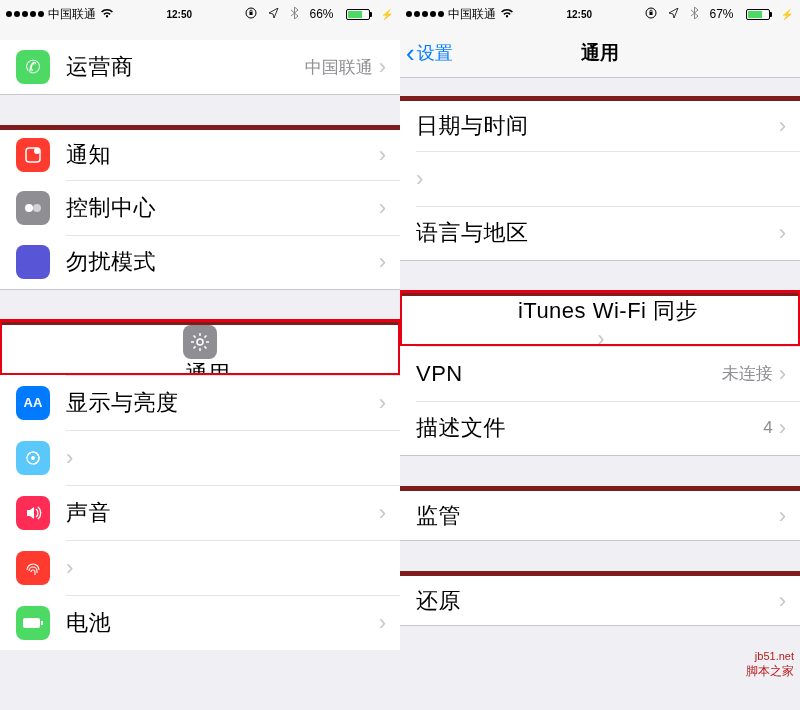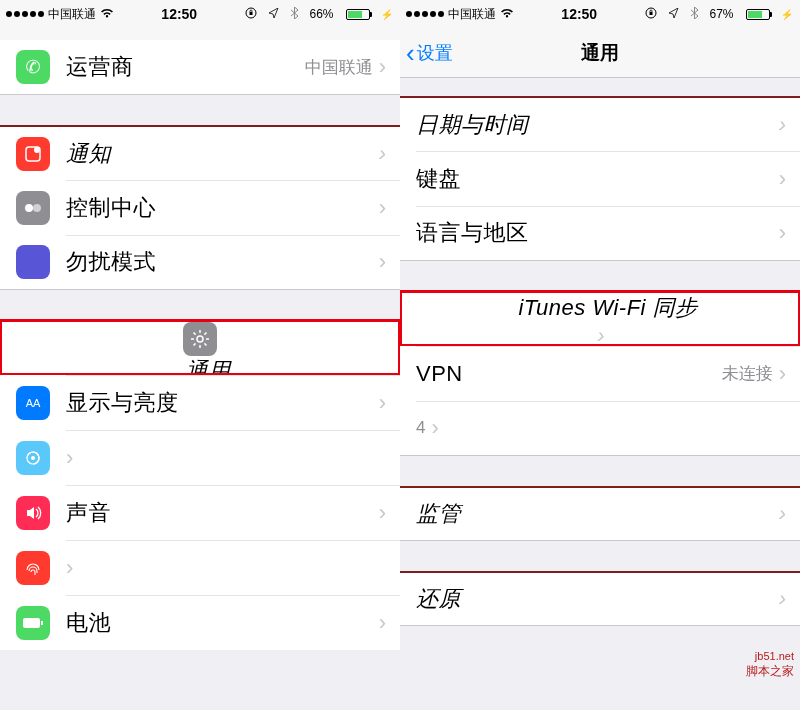--- a/index.html
+++ b/index.html
@@ -5,21 +5,21 @@
   * { box-sizing: border-box; margin: 0; padding: 0; }
   html, body { width: 800px; height: 710px; font-family: -apple-system, "Helvetica Neue", Arial, sans-serif; background: #fff; overflow: hidden; }
   .stage { position: relative; width: 800px; height: 680px; }
   .phone { position: absolute; top: 0; width: 400px; height: 710px; background: #efeff4; overflow: hidden; }
   #phone-left { left: 0; }
   #phone-right { left: 400px; }
 
   
   .status { height: 28px; background: #f7f7f7; display: flex; align-items: center; font-size: 12px; padding: 0 6px; color: #000; }
   .status .sb-left { display: flex; align-items: center; gap: 4px; }
-  .status .sb-center { flex: 1; text-align: center; font-weight: 600; font-size: 14px; }
+  .status .sb-center { flex: 1; text-align: center; font-weight: 600; font-size: 10px; }
   .status .sb-right { display: flex; align-items: center; gap: 12px; }
   .dots { display: flex; gap: 2px; }
   .dot { width: 6px; height: 6px; border-radius: 50%; background: #000; }
   .wifi-ic, .lock-ic, .loc-ic, .bt-ic { display: inline-block; }
   .batt { width: 24px; height: 11px; border: 1px solid #000; border-radius: 2px; position: relative; }
   .batt::after { content: ""; position: absolute; right: -3px; top: 2px; width: 2px; height: 5px; background: #000; border-radius: 0 1px 1px 0; }
   .batt .fill { position: absolute; left: 1px; top: 1px; bottom: 1px; width: 66%; background: #4cd964; }
   .bolt { font-size: 10px; }
 
   
@@ -32,21 +32,21 @@
   .group { margin: 0; }
   .gap-s { height: 18px; }
   .gap-m { height: 30px; }
   .row { height: 55px; background: #fff; display: flex; align-items: center; padding-left: 16px; position: relative; }
   .row + .row::before { content: ""; position: absolute; left: 16px; right: 0; top: 0; height: 1px; background: #c8c7cc; transform: scaleY(0.5); }
   .row.with-icon + .row.with-icon::before { left: 66px; }
   .row .icon { width: 34px; height: 34px; border-radius: 8px; margin-right: 16px; display: flex; align-items: center; justify-content: center; color: #fff; flex: none; }
   .row .label { flex: 1; font-size: 22px; color: #000; letter-spacing: 0.5px; }
   .row .value { font-size: 17px; color: #8e8e93; margin-right: 6px; }
   .row .chevron { color: #c7c7cc; font-size: 22px; padding-right: 14px; font-weight: 300; }
-  .sep-top { border-top: 2px solid #7f1d1d; font-style: italic; }
+  .sep-top { border-top: 5px solid #7f1d1d; }
   .sep-bot { border-bottom: 1px solid #c8c7cc; }
   .cutoff-top::before { content: none !important; }
   .highlight { outline: 3px solid #e60012; outline-offset: -2px; flex-direction: column; }
   .clip-top { margin-top: -38px; } 
 
   
   .ic-green { background: #4cd964; }
   .ic-red { background: #ff3b30; }
   .ic-gray { background: #8e8e93; }
   .ic-purple { background: #5856d6; }
@@ -168,21 +168,21 @@
                 <line x1="3.5" y1="16.5" x2="5.6" y2="14.4"></line>
                 <line x1="14.4" y1="5.6" x2="16.5" y2="3.5"></line>
               </g>
             </svg>
           </div>
         <span class="label">通用</span>
         <span class="chevron">›</span>
       </div>
       <div class="row with-icon">
         <div class="icon ic-blue">
-            <span class="ic-glyph" style="font-size:11px;font-weight:400;">AA</span>
+            <span class="ic-glyph" style="font-size:13px;font-weight:700;">AA</span>
           </div>
         <span class="label">显示与亮度</span>
         <span class="chevron">›</span>
       </div>
       <div class="row with-icon">
         <div class="icon ic-teal">
             <svg width="20" height="20" viewBox="0 0 20 20">
               <circle cx="10" cy="10" r="6" fill="none" stroke="#fff" stroke-width="1.2"></circle>
               <circle cx="10" cy="10" r="2" fill="#fff"></circle>
               <g stroke="#fff" stroke-width="1.2" fill="none">
@@ -270,40 +270,40 @@
       <div class="title">通用</div>
     </div>
 
     <div class="group">
       <div class="gap-s"></div>
       <div class="row sep-top cutoff-top">
         <span class="label">日期与时间</span>
         <span class="chevron">›</span>
       </div>
       <div class="row">
-        <span class="label">键盘</span>
         <span class="chevron">›</span>
       </div>
       <div class="row sep-bot">
         <span class="label">语言与地区</span>
         <span class="chevron">›</span>
       </div>
 
       <div class="gap-m"></div>
 
       <div class="row sep-top cutoff-top highlight">
         <span class="label">iTunes Wi-Fi 同步</span>
         <span class="chevron">›</span>
       </div>
       <div class="row">
         <span class="label">VPN</span>
         <span class="value">未连接</span>
         <span class="chevron">›</span>
       </div>
       <div class="row sep-bot">
+        <span class="label">描述文件</span>
         <span class="value">4</span>
         <span class="chevron">›</span>
       </div>
 
       <div class="gap-m"></div>
 
       <div class="row sep-top sep-bot cutoff-top">
         <span class="label">监管</span>
         <span class="chevron">›</span>
       </div>

